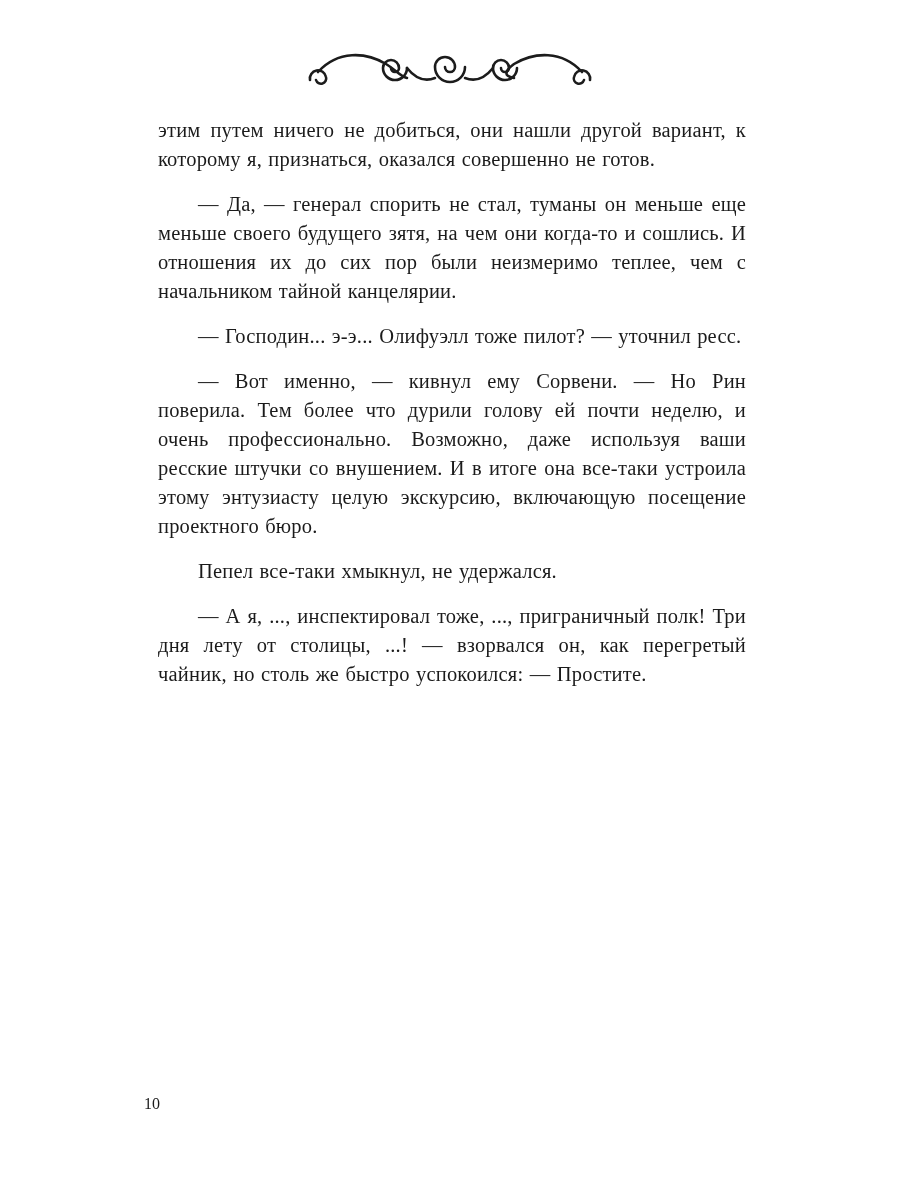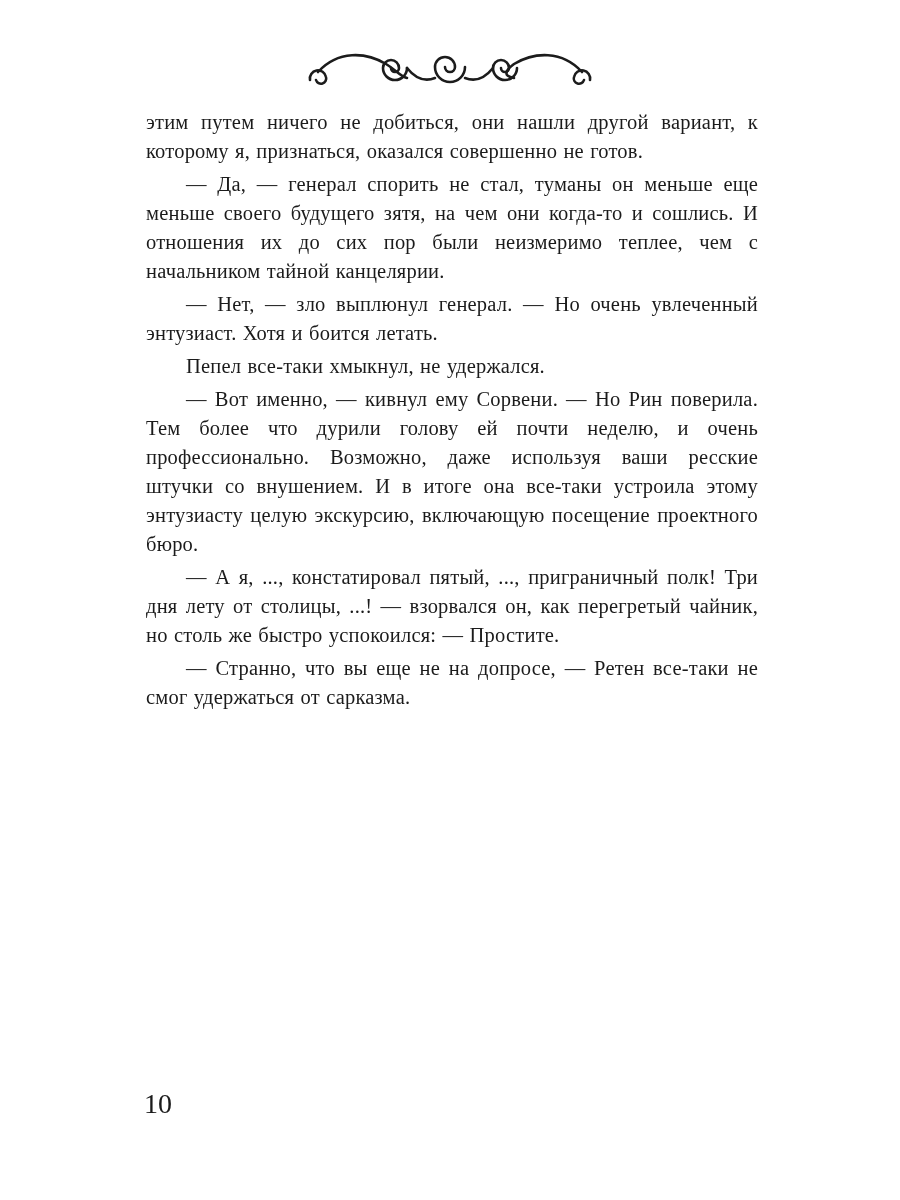--- a/index.html
+++ b/index.html
@@ -25,37 +25,37 @@
     text-align: center;
     padding-top: 38px;
     height: 62px;
     box-sizing: content-box;
   }
   .text-block {
     margin: 8px 138px 0 142px;
     width: 620px;
   }
   .text-block p {
-    margin: 4px;
+    margin: 16px;
     padding: 0;
     font-size: 20.5px;
     line-height: 29px;
     text-align: justify;
     text-indent: 40px;
     letter-spacing: 0.2px;
     word-spacing: 1px;
   }
   .text-block p.no-indent {
     text-indent: 0;
   }
   .page-number {
     position: absolute;
     left: 144px;
     top: 1092px;
-    font-size: 28px;
+    font-size: 16px;
     line-height: 24px;
   }
 </style>
 </head>
 <body>
 
 <div class="book-page">
 
   <div class="ornament-wrap">
     <svg width="300" height="58" viewBox="0 0 300 58" xmlns="http://www.w3.org/2000/svg" aria-hidden="true">
@@ -78,22 +78,21 @@
         <path d="M214,40 C202,38 206,32 214,26 C234,14 262,12 282,34"></path>
 
         <path d="M290,42 a8,8 0 1,0 -16,-3 a5,5 0 1,0 10,3"></path>
       </g>
     </svg>
   </div>
 
   <div class="text-block">
     <p class="no-indent">этим путем ничего не добиться, они нашли другой вариант, к которому я, признаться, оказался совершенно не готов.</p>
     <p>— Да, — генерал спорить не стал, туманы он меньше еще меньше своего будущего зятя, на чем они когда-то и сошлись. И отношения их до сих пор были неизмеримо теплее, чем с начальником тайной канцелярии.</p>
-    <p>— Нет, — зло выплюнул генерал. — Но очень увлеченный энтузиаст. Хотя и боится летать.</p>
+    <p>— Господин... э-э... Олифуэлл тоже пилот? — уточнил ресс.</p>
+    <p>— Вот именно, — кивнул ему Сорвени. — Но Рин поверила. Тем более что дурили голову ей почти неделю, и очень профессионально. Возможно, даже используя ваши ресские штучки со внушением. И в итоге она все-таки устроила этому энтузиасту целую экскурсию, включающую посещение проектного бюро.</p>
     <p>Пепел все-таки хмыкнул, не удержался.</p>
-    <p>— Вот именно, — кивнул ему Сорвени. — Но Рин поверила. Тем более что дурили голову ей почти неделю, и очень профессионально. Возможно, даже используя ваши ресские штучки со внушением. И в итоге она все-таки устроила этому энтузиасту целую экскурсию, включающую посещение проектного бюро.</p>
-    <p>— А я, ..., констатировал пятый, ..., приграничный полк! Три дня лету от столицы, ...! — взорвался он, как перегретый чайник, но столь же быстро успокоился: — Простите.</p>
-    <p>— Странно, что вы еще не на допросе, — Ретен все-таки не смог удержаться от сарказма.</p>
+    <p>— А я, ..., инспектировал тоже, ..., приграничный полк! Три дня лету от столицы, ...! — взорвался он, как перегретый чайник, но столь же быстро успокоился: — Простите.</p>
   </div>
 
   <div class="page-number">10</div>
 
 </div>
 
 </body></html>

